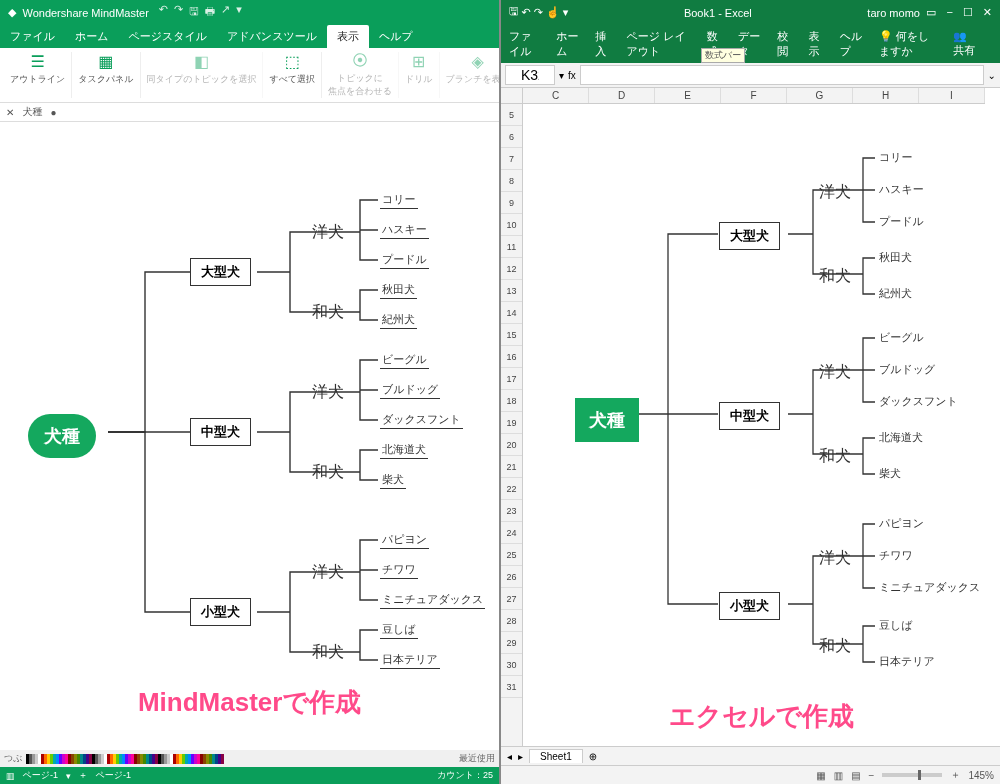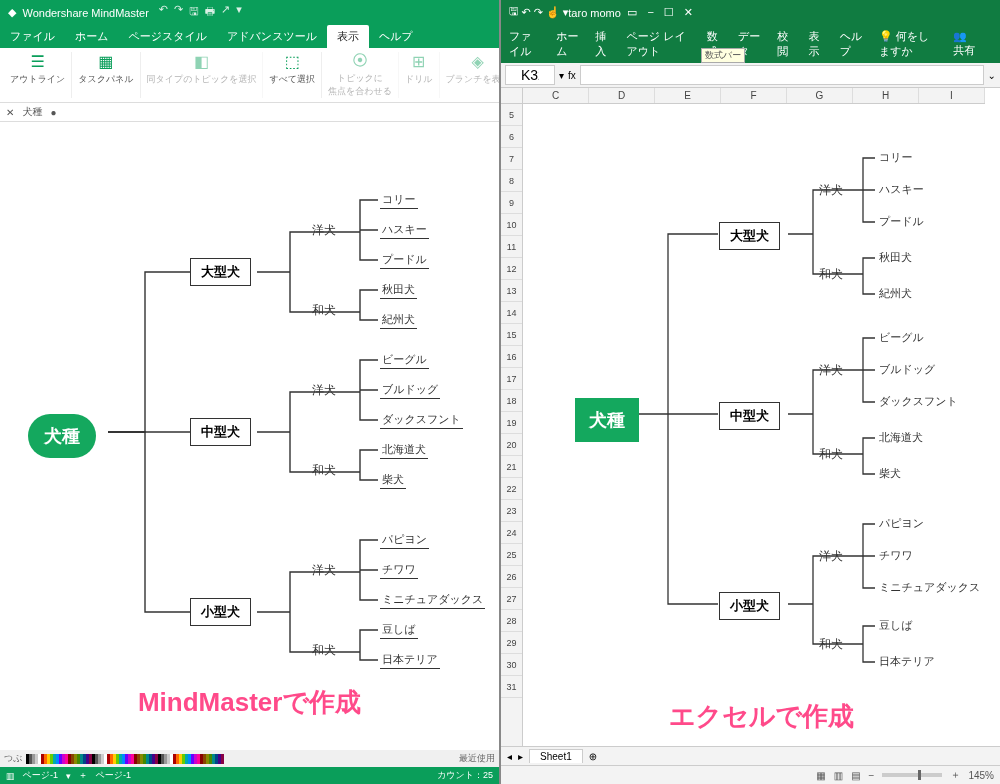--- a/index.html
+++ b/index.html
@@ -41,21 +41,21 @@
 .xl-colhdr div { width: 66px; text-align: center; border-right: 1px solid #ddd; padding: 2px 0; }
 .xl-cells { flex: 1; position: relative; background: #fff; }
 .xl-sheet-tabs { display: flex; align-items: center; background: #f3f3f3; font-size: 10px; border-top: 1px solid #ccc; padding: 2px 6px; gap: 6px; }
 .xl-sheet-tabs .tab { background: #fff; border: 1px solid #ccc; border-bottom: none; padding: 1px 10px; }
 .xl-status { background: #f3f3f3; display: flex; align-items: center; font-size: 10px; padding: 2px 6px; border-top: 1px solid #ccc; justify-content: flex-end; gap: 8px; color: #555; }
 
 
 .root-mm { position: absolute; background: #14a85e; color: #fff; font-weight: bold; font-size: 18px; padding: 10px 16px; border-radius: 22px; }
 .root-xl { position: absolute; background: #14a85e; color: #fff; font-weight: bold; font-size: 18px; padding: 10px 14px; }
 .node-box { position: absolute; border: 1.5px solid #333; background: #fff; font-size: 13px; font-weight: bold; padding: 4px 10px; text-align: center; }
-.node-txt { position: absolute; font-size: 12px; color: #333; white-space: nowrap; text-align: center; }
+.node-txt { position: absolute; font-size: 16px; color: #333; white-space: nowrap; text-align: center; }
 .node-leaf { position: absolute; font-size: 11px; color: #333; white-space: nowrap; border-bottom: 1px solid #333; padding: 0 2px 1px 2px; }
 .node-leaf.nb { border-bottom: none; }
 svg.lines { position: absolute; top: 0; left: 0; pointer-events: none; }
 .caption { position: absolute; bottom: 30px; left: 0; right: 0; text-align: center; font-size: 26px; font-weight: bold; color: #ff4a8a; }
 .tiplabel { position: absolute; background: #ffffe0; border: 1px solid #aaa; font-size: 9px; padding: 0 3px; color: #555; }
 </style>
 </head>
 <body>
 
 <div class="pane">
@@ -253,20 +253,21 @@
   </div>
 </div>
 
 <div class="pane">
   <div class="xl-title">
     <span>🖫</span>&nbsp;
     <span>↶</span>&nbsp;
     <span>↷</span>&nbsp;
     <span>☝</span>&nbsp;
     <span>▾</span>
+    <span class="mid">Book1 - Excel</span>
     <span>taro momo</span>&nbsp;&nbsp;
     <span class="ctl">
       <span>▭</span>
       <span>−</span>
       <span>☐</span>
       <span>✕</span>
     </span>
   </div>
   <div class="xl-menu" id="xl-menu">
       <div>ファイル</div>

